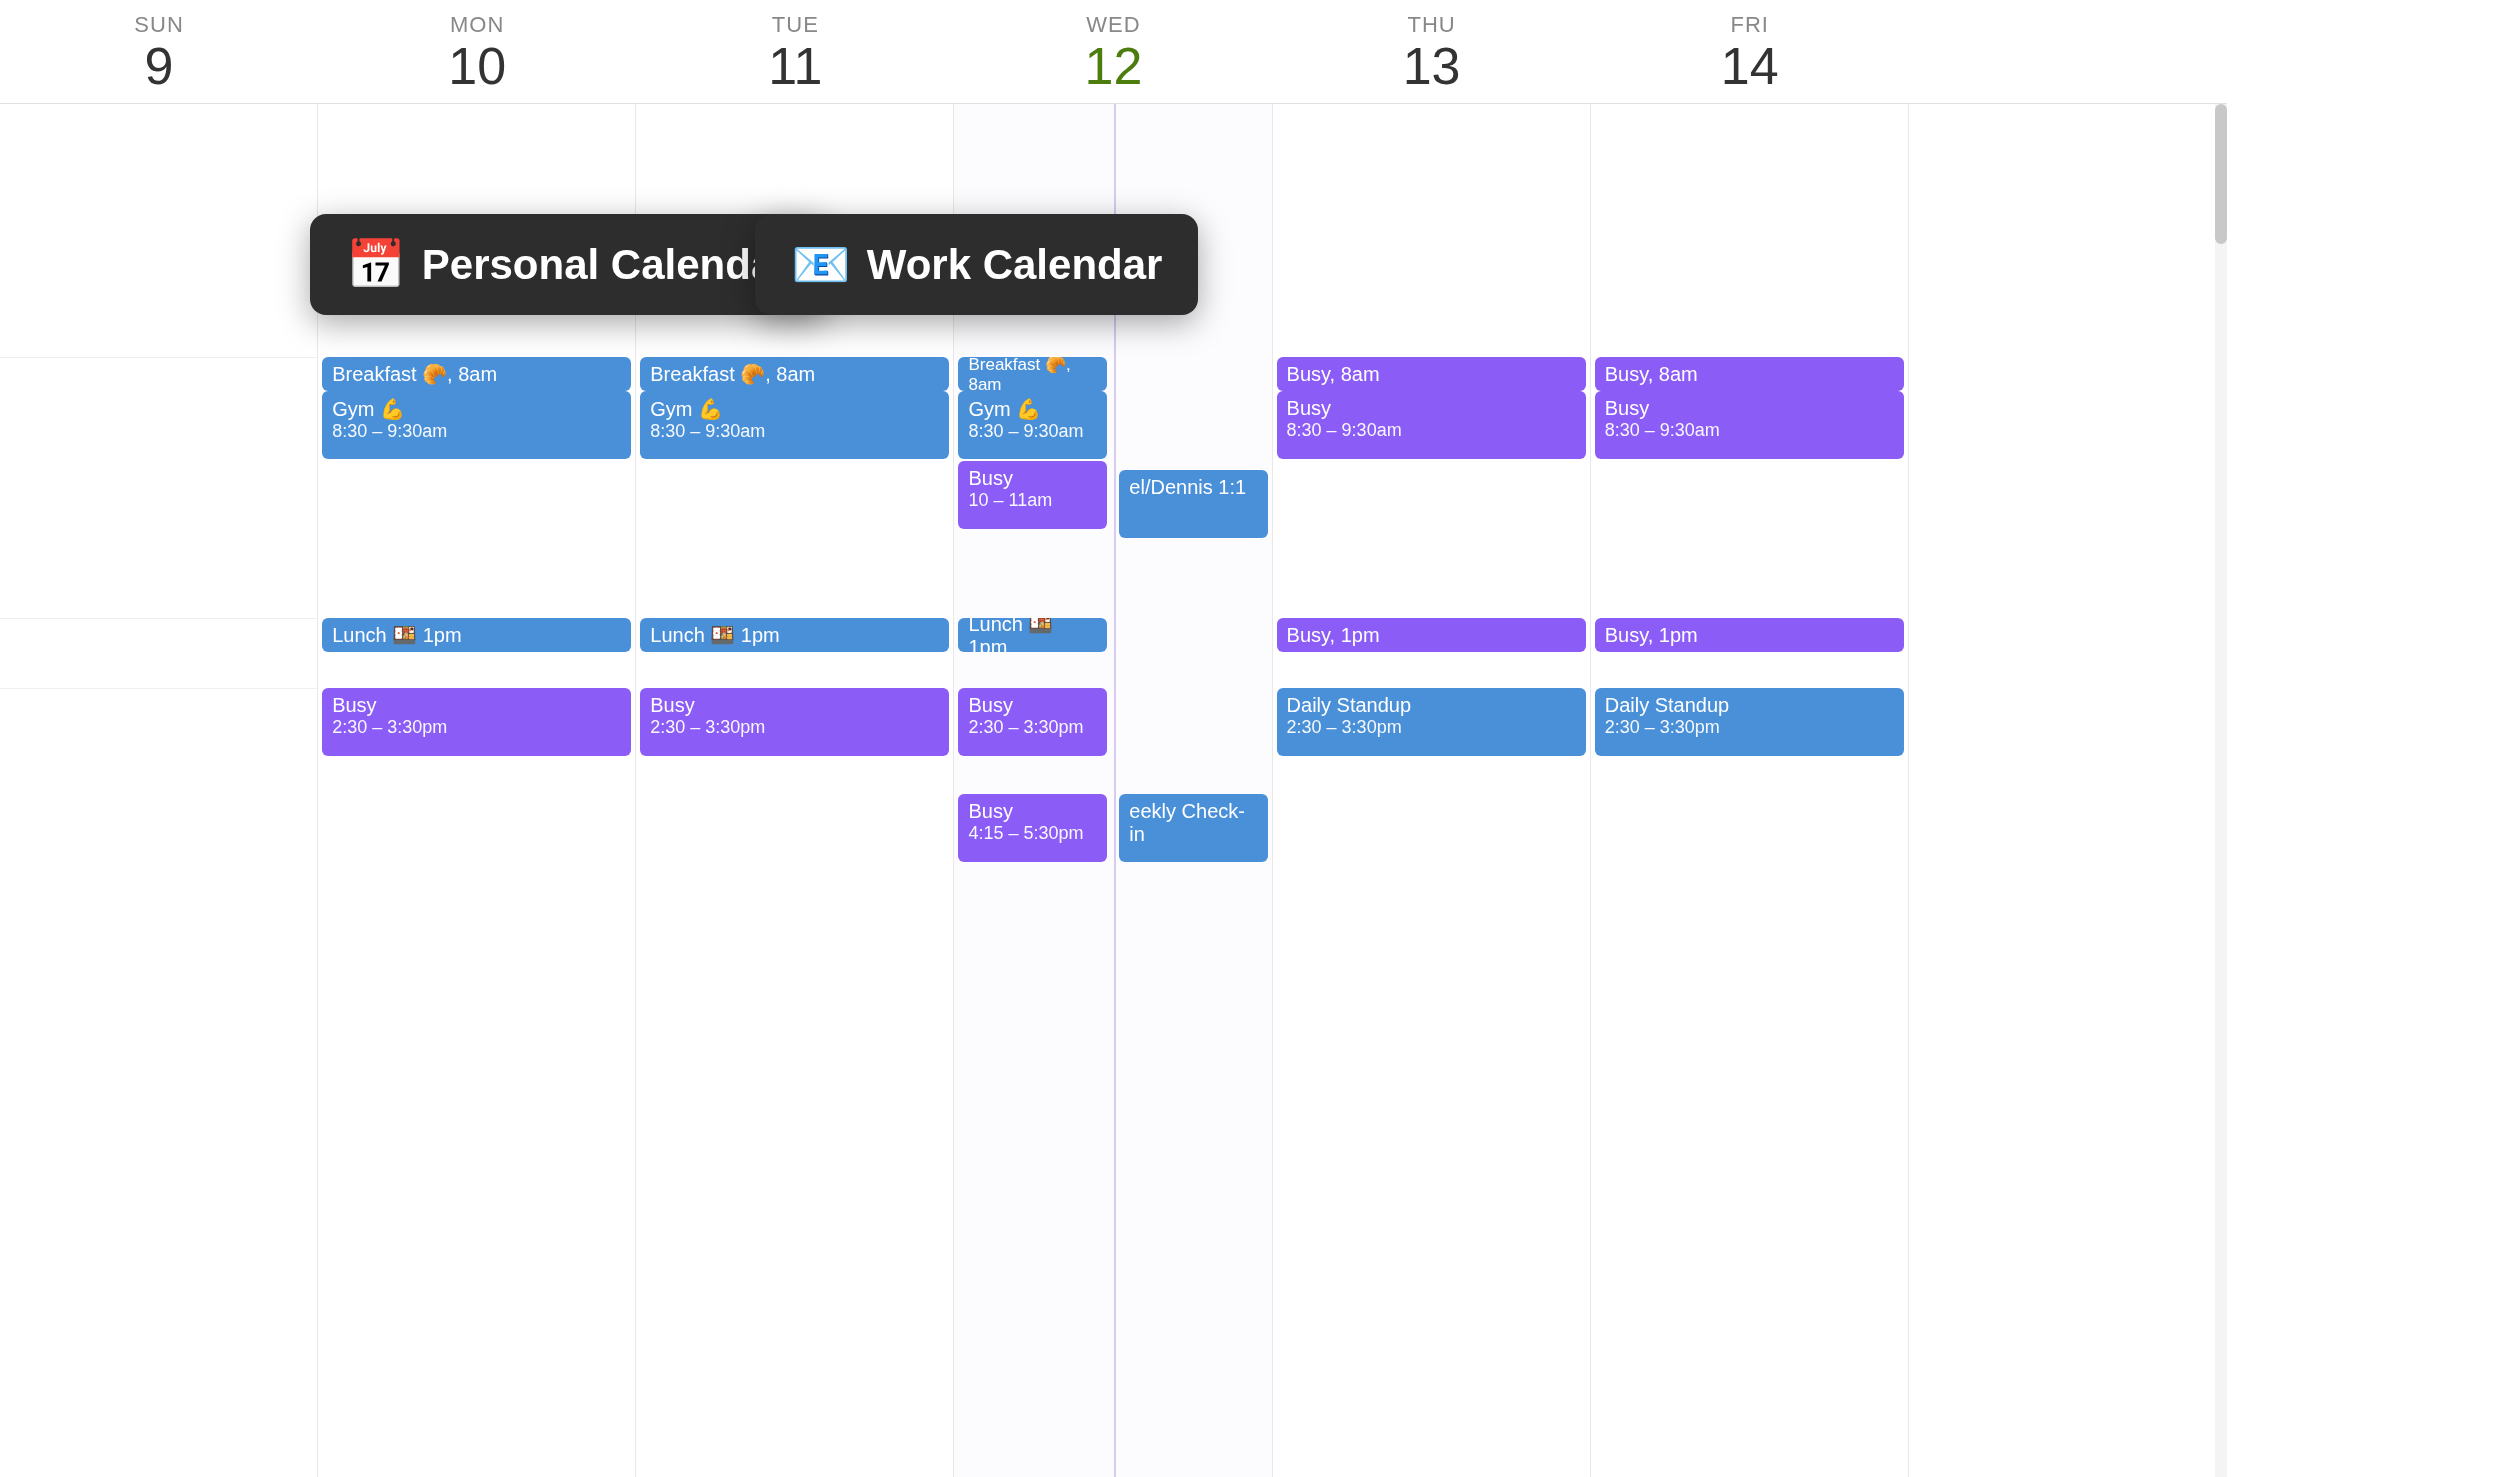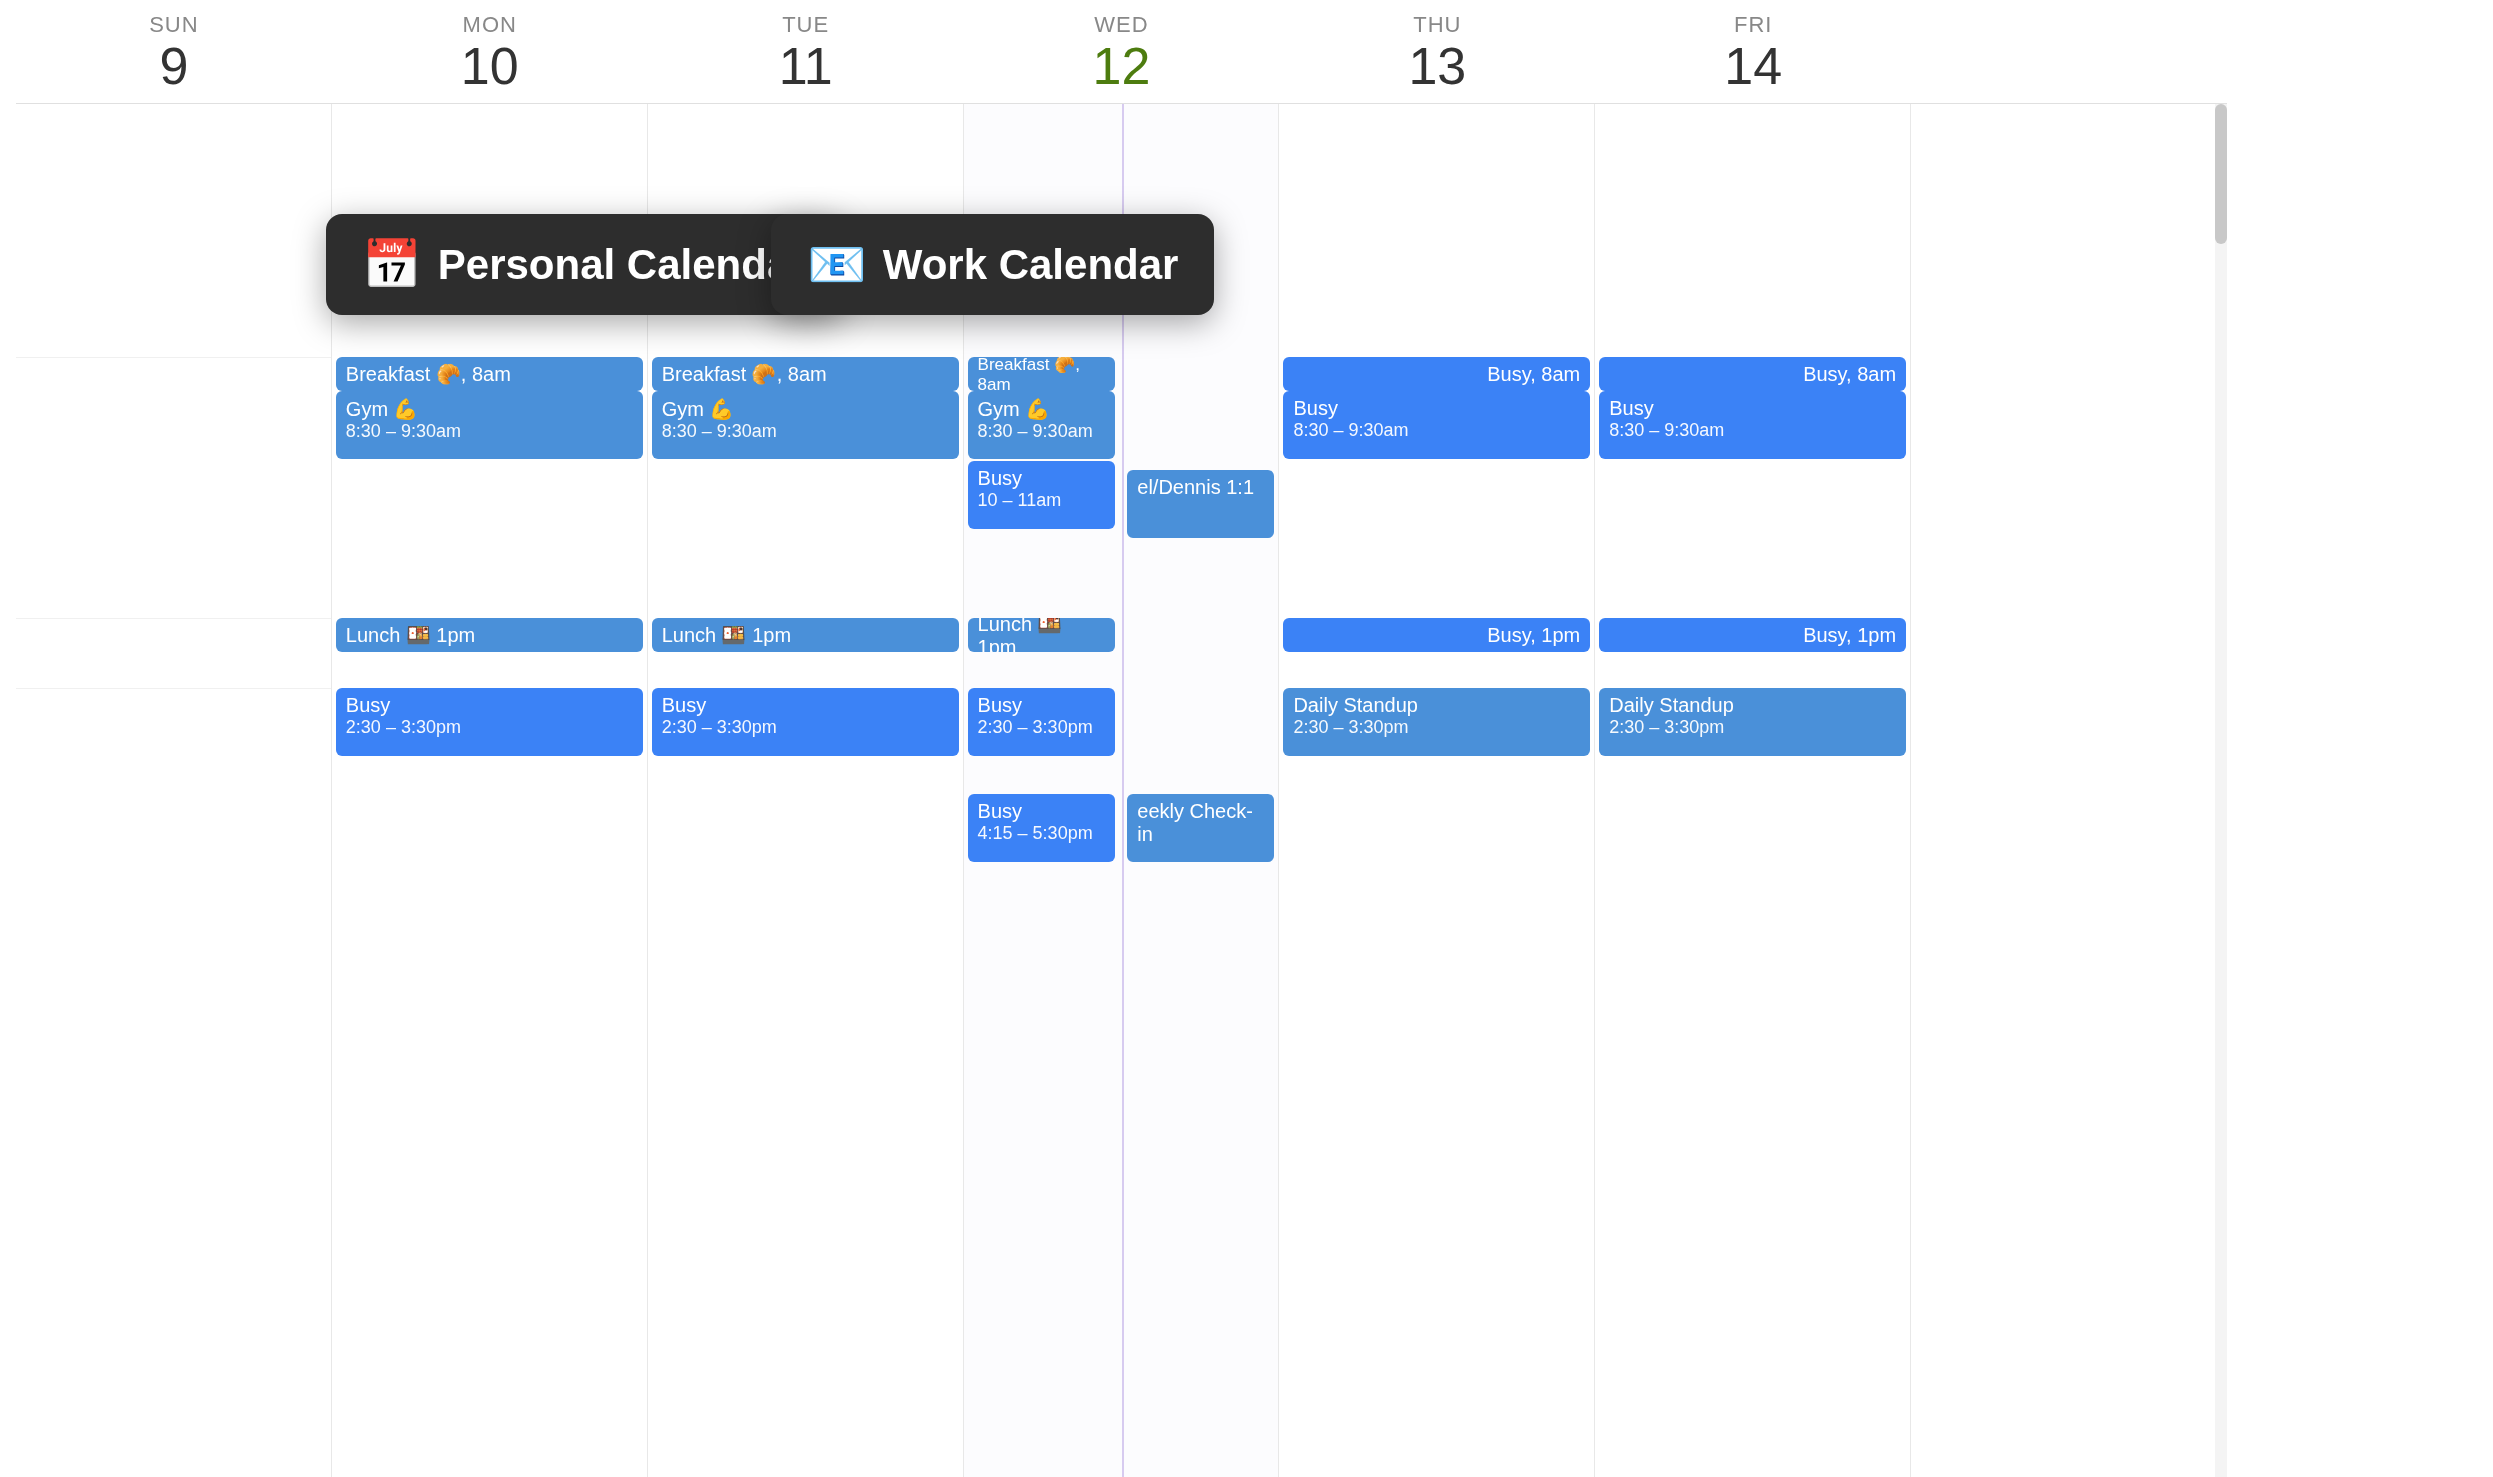--- a/index.html
+++ b/index.html
@@ -8,21 +8,20 @@
       background: #fff;
       overflow: hidden;
     }
 
     .calendar-container {
       width: 2227px;
       height: 1477px;
       display: flex;
       flex-direction: column;
       background: #fff;
-      padding-left: 16px;
     }
 
     .header-row {
       display: grid;
       grid-template-columns: repeat(7, 1fr);
       border-bottom: 1px solid #e0e0e0;
       padding: 12px 0 8px 0;
     }
 
     .day-header {
@@ -113,21 +112,21 @@
       overflow: hidden;
       z-index: 2;
       left: 4px;
       right: 4px;
     }
 
     .event-title { font-weight: 400; font-size: 20px; }
     .event-time { font-size: 18px; font-weight: 400; opacity: 0.95; }
 
     .event-blue { background: #4A90D9; }
-    .event-purple { background: #3b82f6; justify-content: flex-end; }
+    .event-purple { background: #8b5cf6; }
 
     
     .scrollbar {
       position: absolute;
       right: 0;
       top: 0;
       width: 10px;
       height: 100%;
       background: #f0f0f0;
     }

